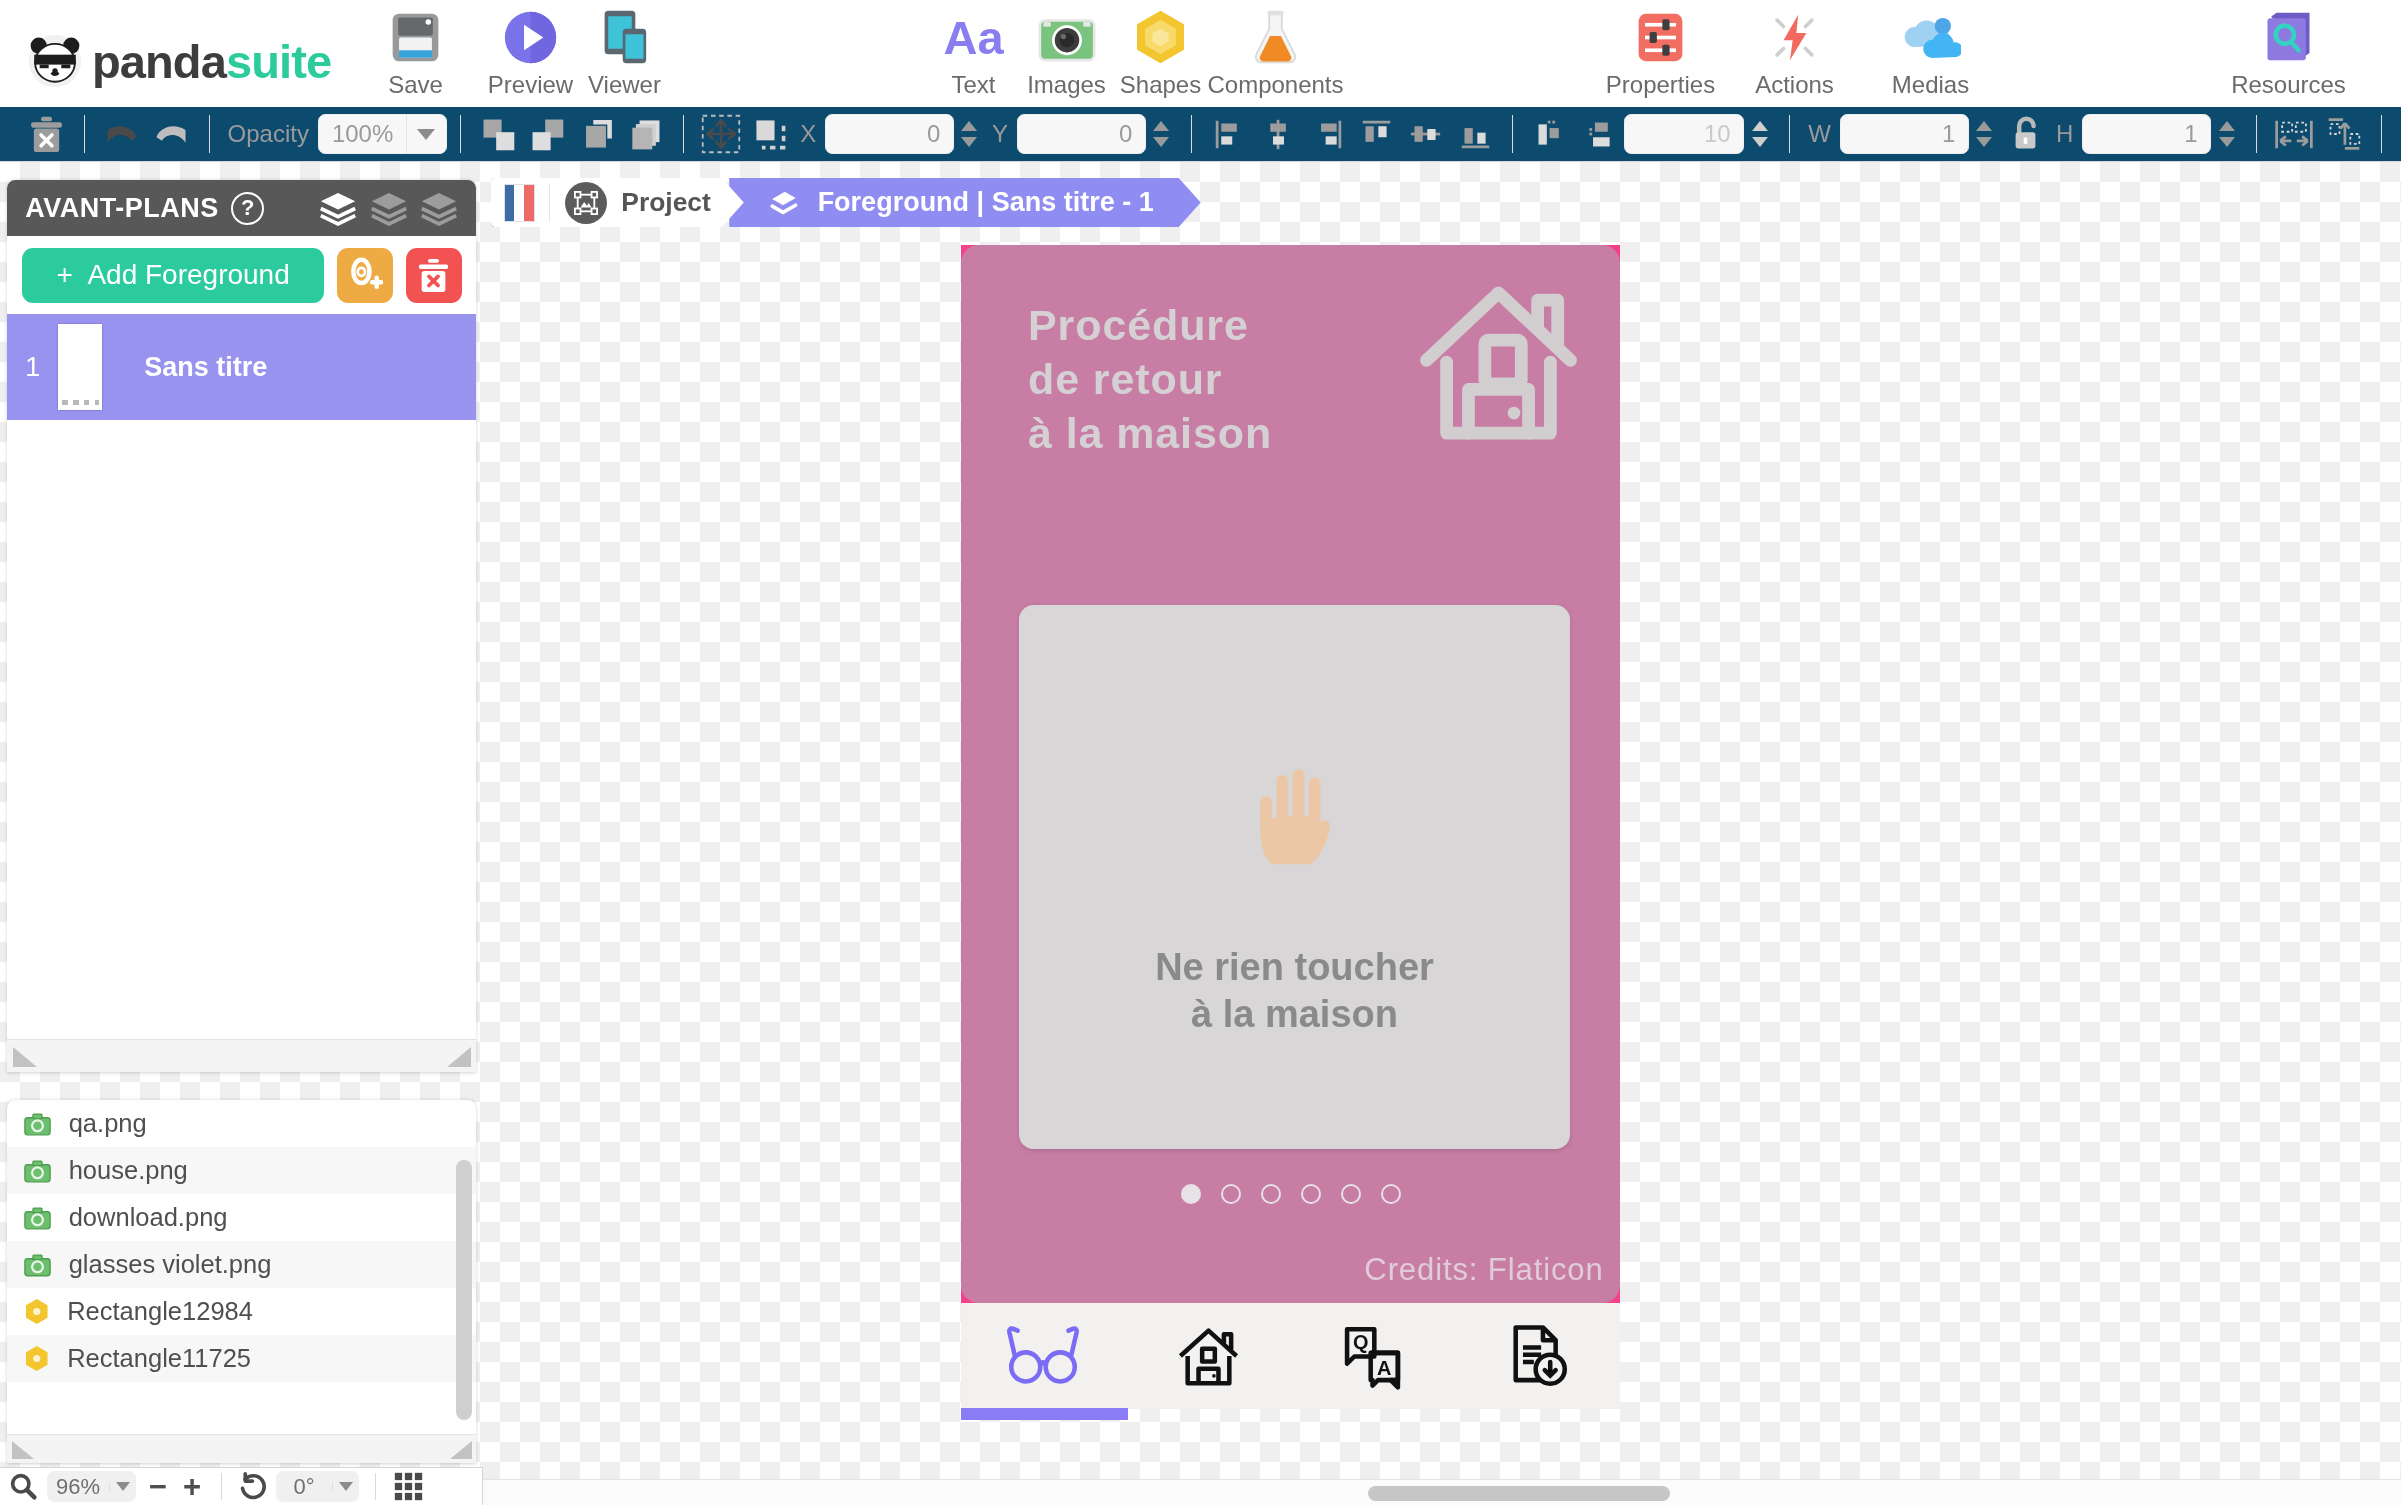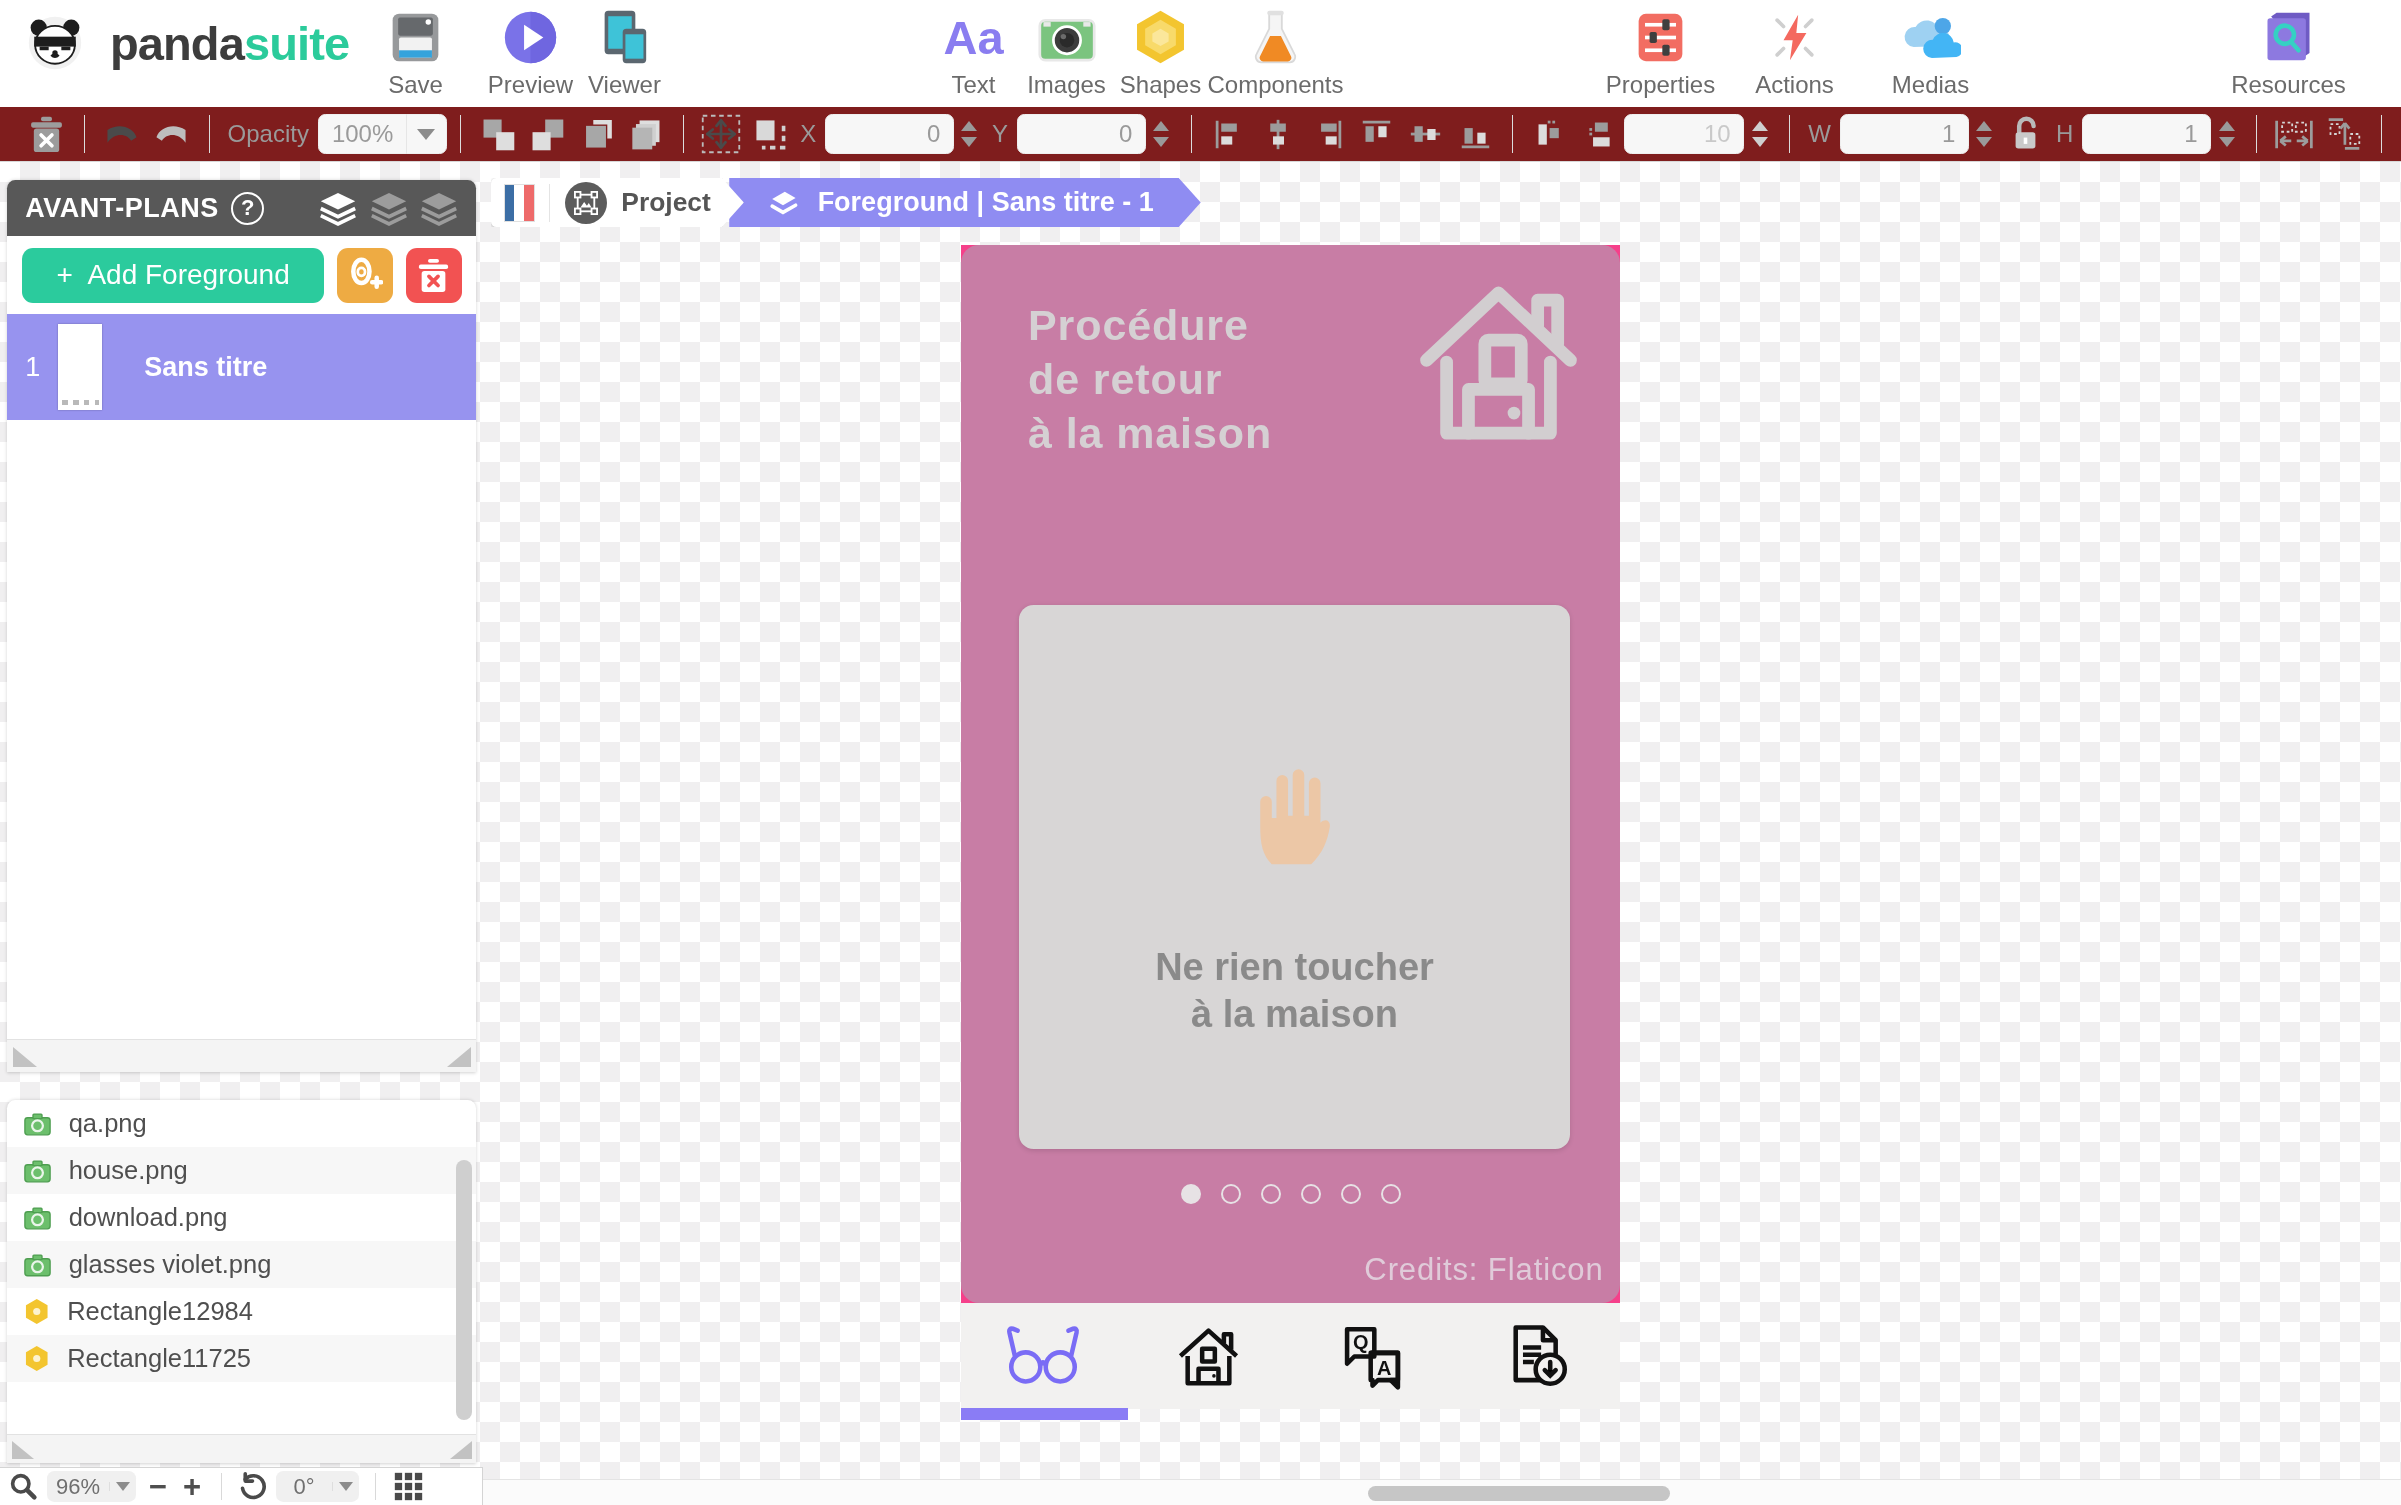--- a/index.html
+++ b/index.html
@@ -9,29 +9,29 @@
 
   
   .workspace { position:absolute; left:0; right:0; top:162px; bottom:0; background-color:#fff;
     background-image:
       linear-gradient(45deg,#f0eff0 25%,transparent 25%,transparent 75%,#f0eff0 75%),
       linear-gradient(45deg,#f0eff0 25%,transparent 25%,transparent 75%,#f0eff0 75%);
     background-size:40px 40px; background-position:0 0,20px 20px; }
 
   
   .topbar { position:absolute; left:0; right:0; top:0; height:107px; background:#fff; z-index:40; }
-  .logo { position:absolute; left:27px; top:15px; display:flex; align-items:center; gap:27px; }
+  .logo { position:absolute; left:27px; top:33px; display:flex; align-items:center; gap:9px; }
   .wordmark { font-size:47px; font-weight:bold; letter-spacing:-0.9px; }
   .wm1 { color:#3d3d3d; } .wm2 { color:#2bcb9b; }
   .titem { position:absolute; top:7.3px; width:137px; text-align:center; cursor:pointer; }
   .titem .tico { height:60px; display:flex; align-items:center; justify-content:center; }
   .titem .tlabel { margin-top:3.6px; font-size:24px; color:#6b6b6b; }
 
   
-  .t2 { position:absolute; left:0; right:0; top:107px; height:55px; background:#7f1d1d;
+  .t2 { position:absolute; left:0; right:0; top:107px; height:55px; background:#0c4a6e;
         border-bottom:0.9px solid #d8d8d8; display:flex; align-items:center; padding:0 22px;
         z-index:40; color:#9a9a9a; font-size:24px; }
   .t2 > * { flex:none; }
   .sep { width:0.9px; height:38px; background:#dcdcdc; margin:0 12.7px; }
   .tbtn { width:42px; height:42px; display:flex; align-items:center; justify-content:center; margin:0 3.6px; }
   .nf { background:#f7f7f7; border:0.9px solid #efefef; border-radius:7.3px; height:40px;
         display:flex; align-items:center; justify-content:flex-end; padding:0 12.7px; color:#9a9a9a; }
   .nf.dim { color:#c9c9c9; }
   .spin { display:flex; flex-direction:column; gap:6.4px; margin:0 9px 0 7.3px; }
   .spin i { width:0; height:0; border-left:8.2px solid transparent; border-right:8.2px solid transparent; display:block; }

